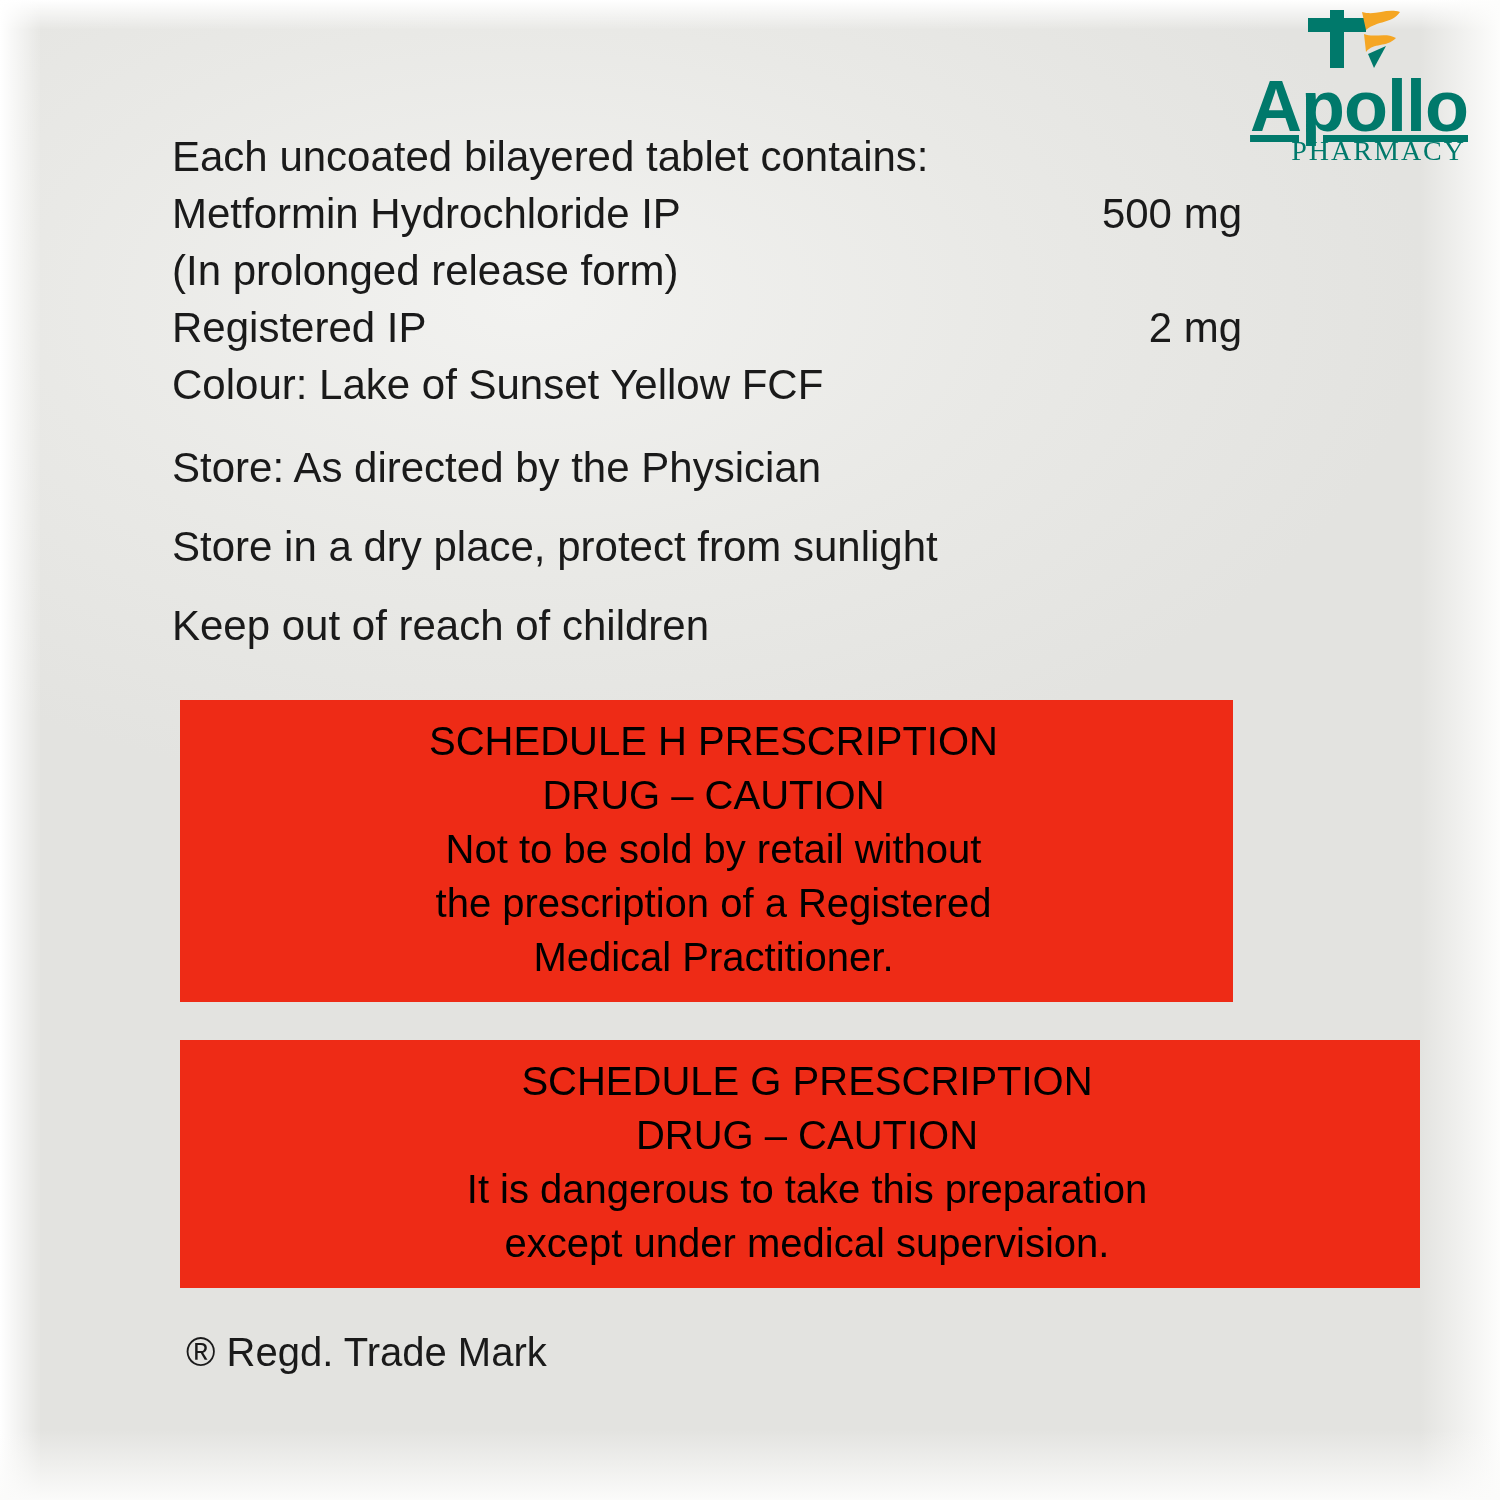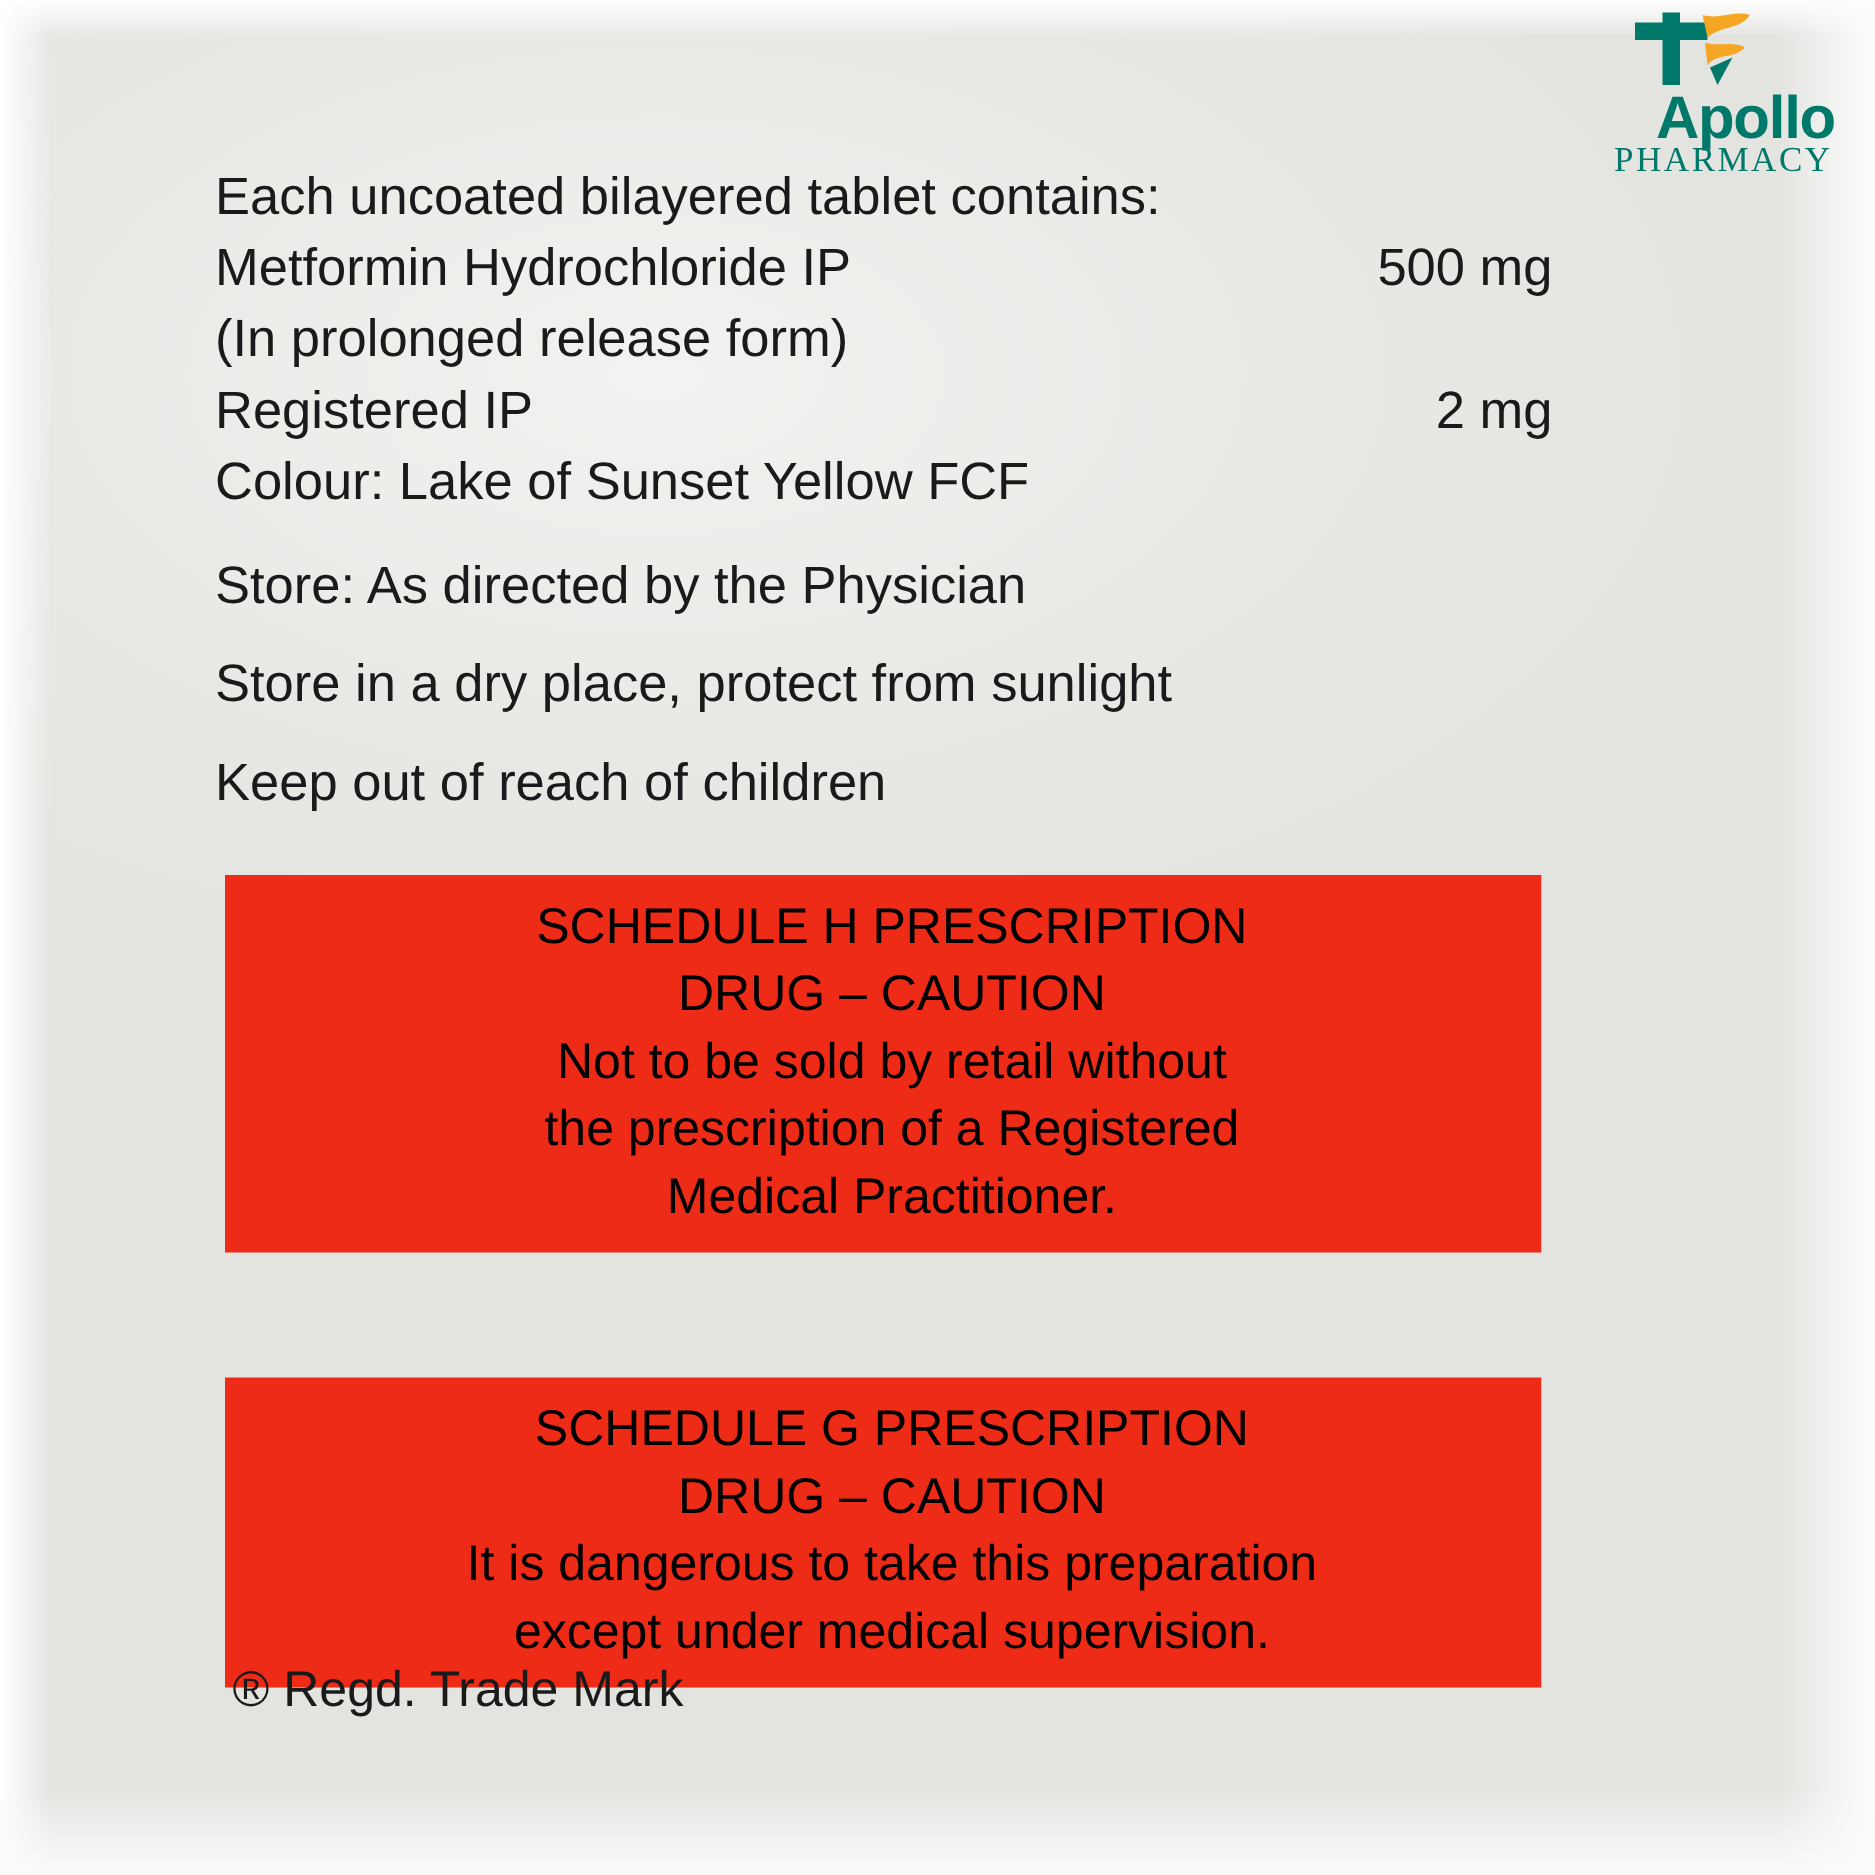--- a/index.html
+++ b/index.html
@@ -58,26 +58,27 @@
     width: 230px;
     text-align: right;
   }
   .logo-mark {
     height: 62px;
     position: relative;
     margin-bottom: 2px;
   }
   .logo-mark svg { position: absolute; right: 58px; top: 0; }
   .logo-word {
-    font-size: 48px;
+    font-size: 72px;
     font-weight: bold;
     color: #00796b;
     letter-spacing: -1px;
     line-height: 0.95;
     font-family: "Liberation Sans", sans-serif;
+    text-decoration: underline;
   }
   .logo-sub {
     font-size: 28px;
     color: #00796b;
     letter-spacing: 2px;
     line-height: 1.1;
     margin-top: -4px;
     margin-right: 2px;
     font-family: Liberation Serif, serif;
   }
@@ -116,22 +117,22 @@
   }
   .warn-h {
     position: absolute;
     left: 180px;
     top: 700px;
     width: 1053px;
   }
   .warn-g {
     position: absolute;
     left: 180px;
-    top: 1102px;
-    width: 1053px;
+    top: 1040px;
+    width: 1240px;
   }
   .warn-title {
     font-size: 40px;
     line-height: 54px;
   }
   .warn-body {
     font-size: 40px;
     line-height: 54px;
   }
 

